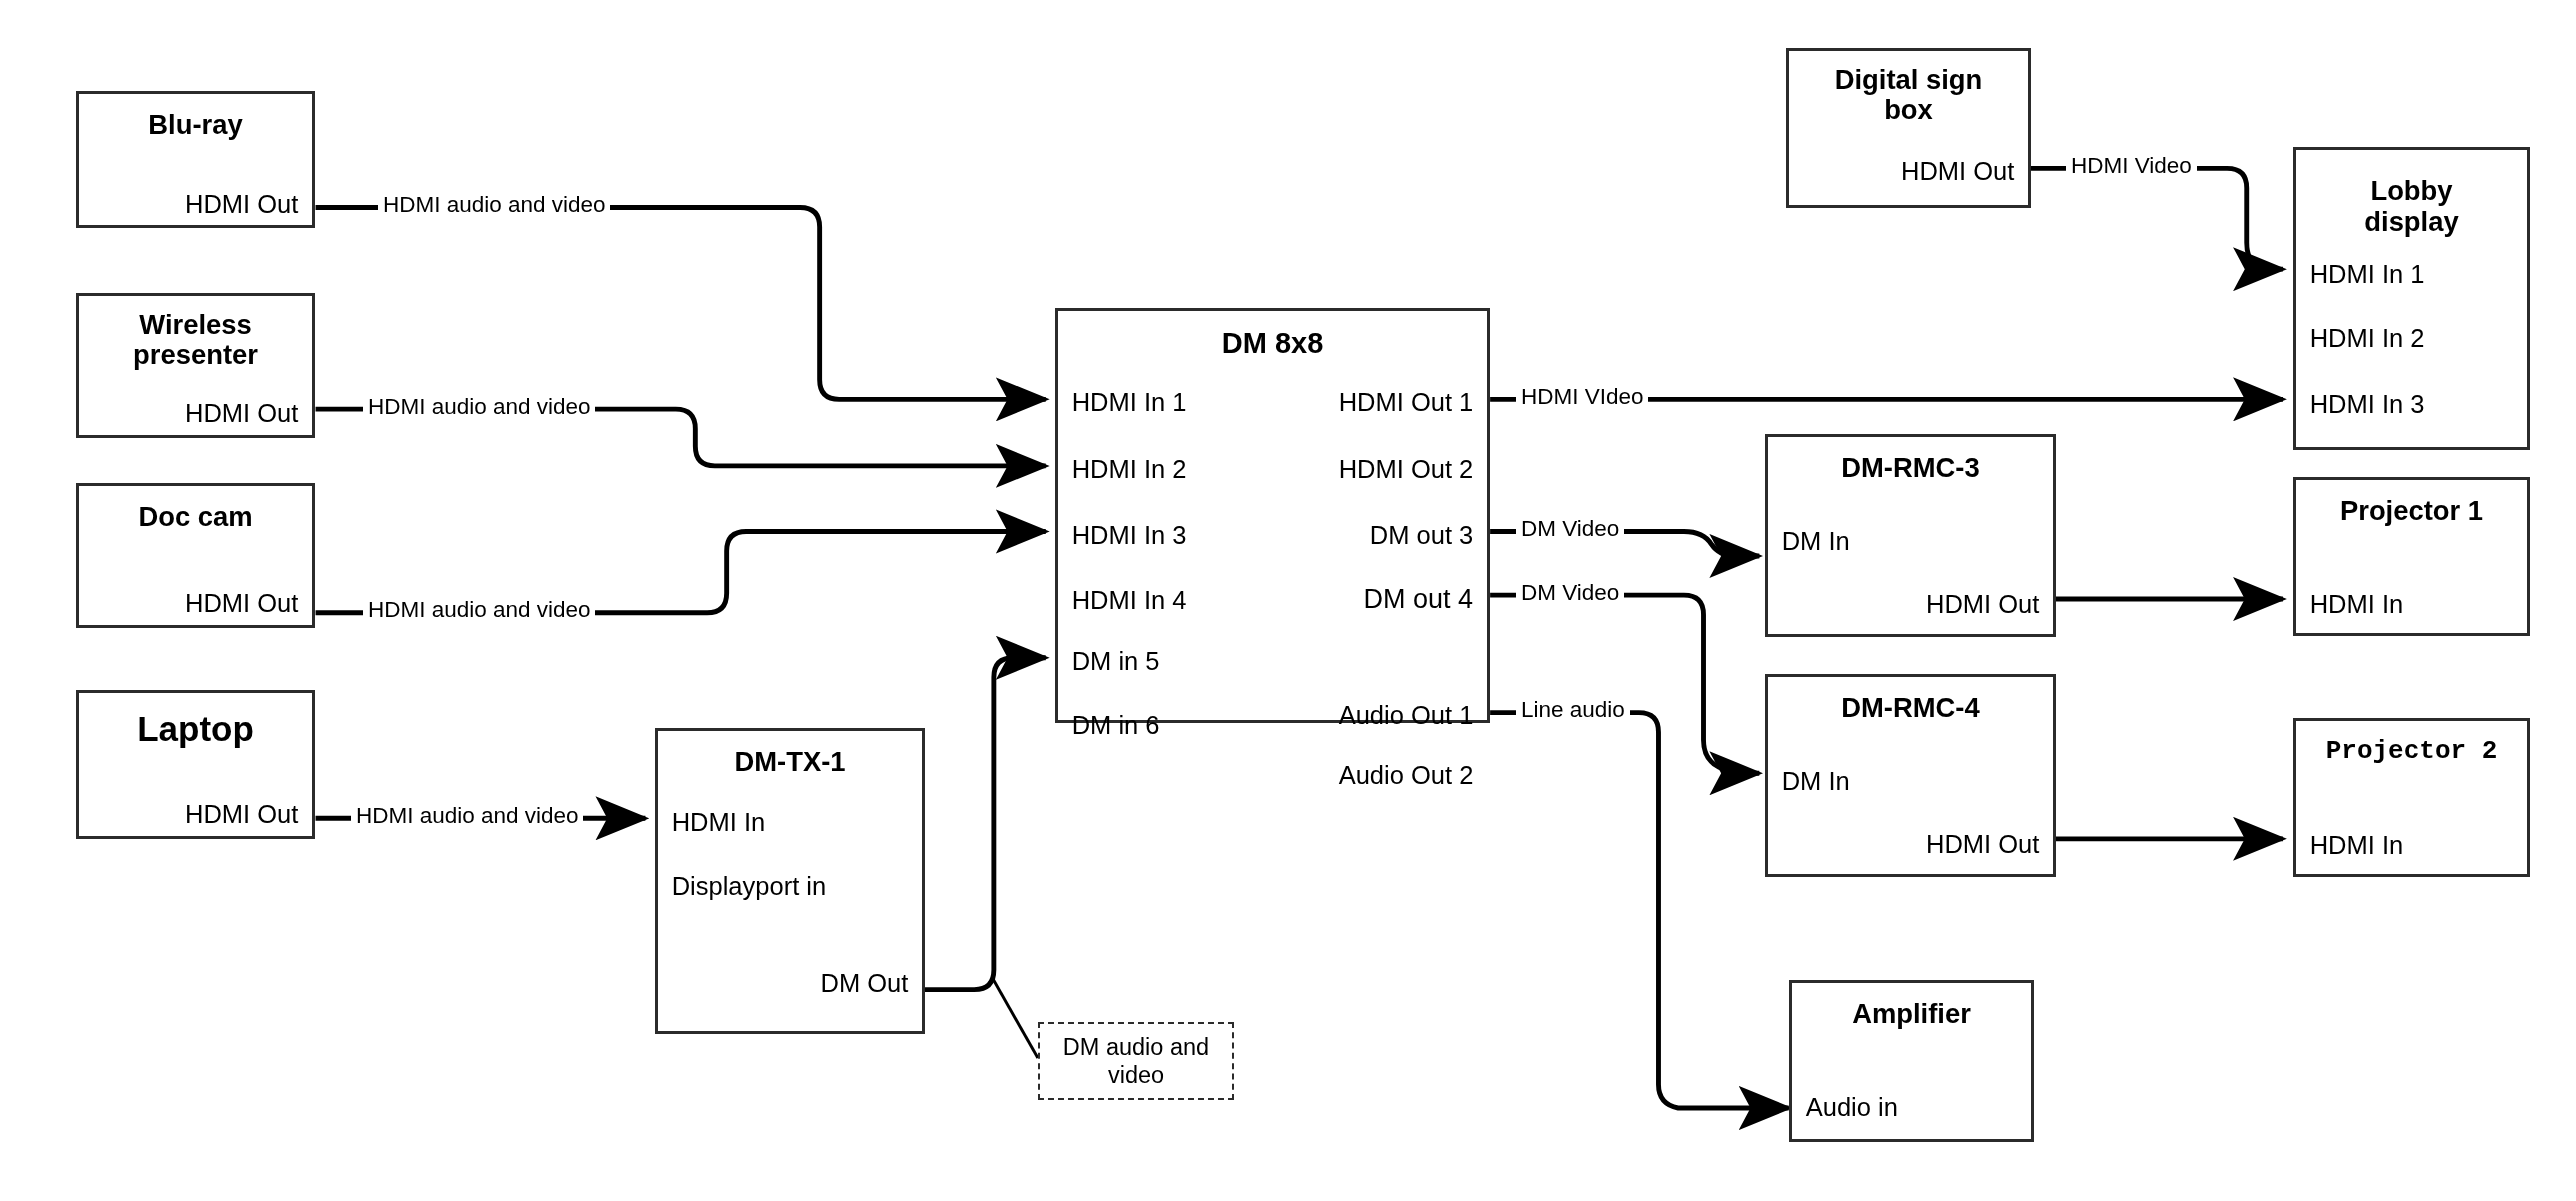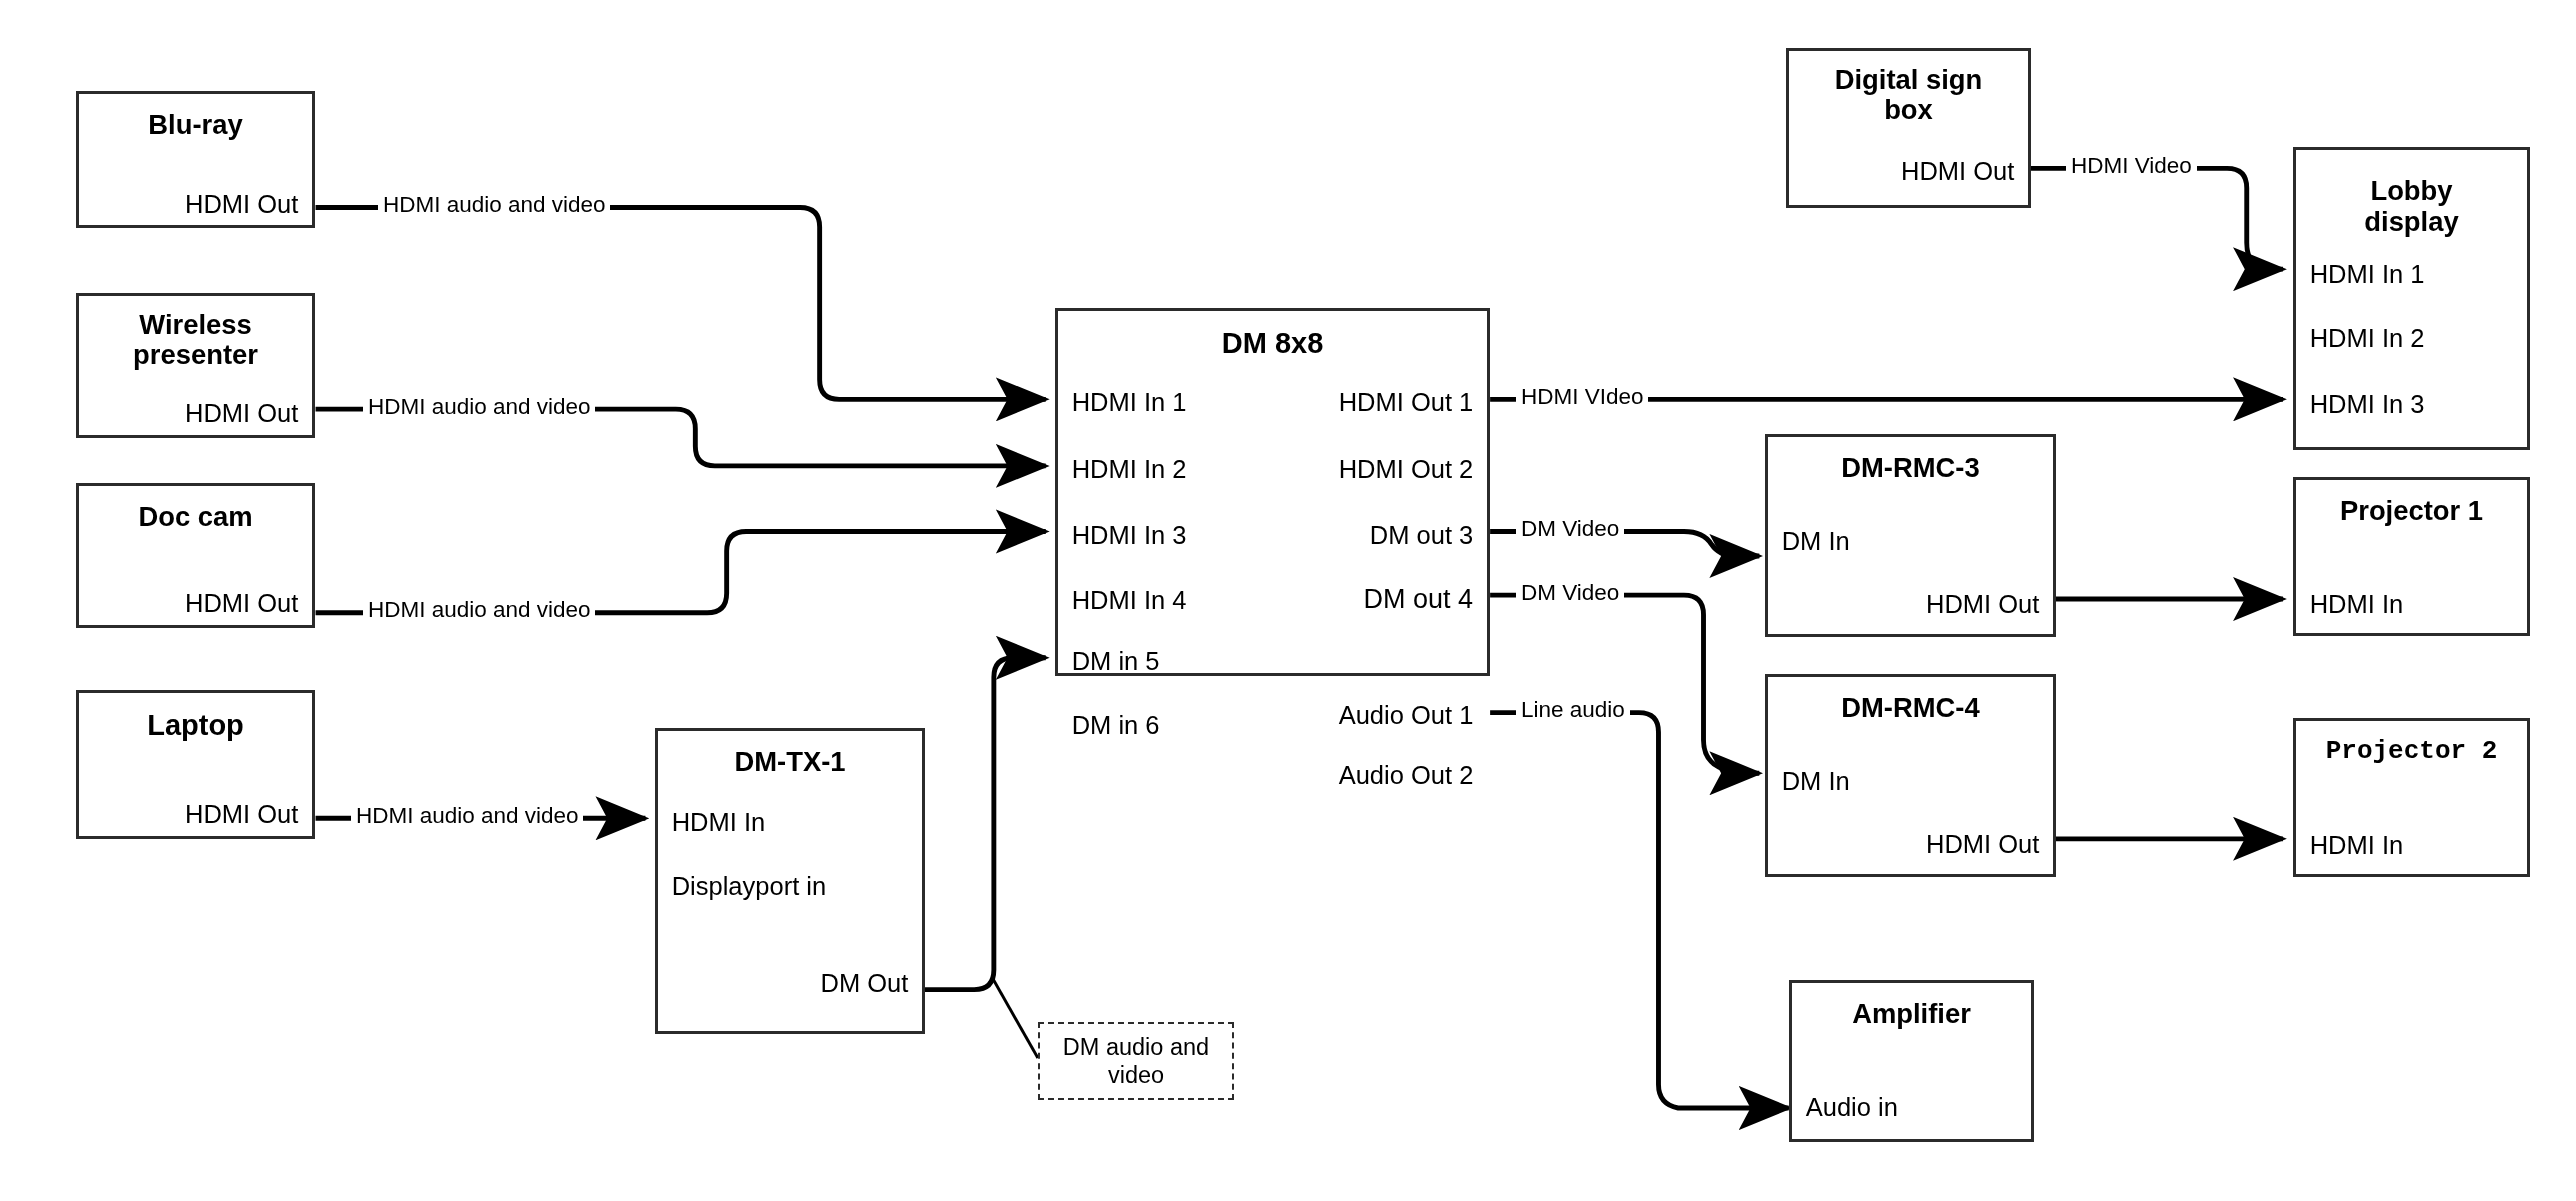--- a/index.html
+++ b/index.html
@@ -66,32 +66,32 @@
     <div class="ttl" style="font-size:27.4px;margin-top:13.7px;padding:0 25.5px;">Wireless presenter</div>
     <div class="port r" style="font-size:25.5px;position:absolute;right:13.7px;top:103px;">HDMI Out</div>
   </div>
 
   <div class="node" style="left:76px;top:483px;width:239px;height:145px;">
     <div class="ttl" style="font-size:27.4px;margin-top:15.7px;">Doc cam</div>
     <div class="port r" style="font-size:25.5px;position:absolute;right:13.7px;top:103px;">HDMI Out</div>
   </div>
 
   <div class="node" style="left:76px;top:690px;width:239px;height:149px;">
-    <div class="ttl" style="font-size:29px;margin-top:15.7px;">Laptop</div>
+    <div class="ttl" style="font-size:35px;margin-top:15.7px;">Laptop</div>
     <div class="port r" style="font-size:25.5px;position:absolute;right:13.7px;top:107px;">HDMI Out</div>
   </div>
 
   <div class="node" style="left:655px;top:728px;width:270px;height:306px;">
     <div class="ttl" style="font-size:27.4px;margin-top:15.7px;">DM-TX-1</div>
     <div class="port l" style="font-size:25.5px;position:absolute;left:13.7px;top:77px;">HDMI In</div>
     <div class="port l" style="font-size:25.5px;position:absolute;left:13.7px;top:141px;">Displayport in</div>
     <div class="port r" style="font-size:25.5px;position:absolute;right:13.7px;top:238px;">DM Out</div>
   </div>
 
-  <div class="node" style="left:1055px;top:308px;width:435px;height:368px;">
+  <div class="node" style="left:1055px;top:308px;width:435px;height:415px;">
     <div class="ttl" style="font-size:29px;margin-top:15.7px;">DM 8x8</div>
 
     <div class="port l" style="font-size:25.5px;position:absolute;left:13.7px;top:77px;">HDMI In 1</div>
     <div class="port l" style="font-size:25.5px;position:absolute;left:13.7px;top:144px;">HDMI In 2</div>
     <div class="port l" style="font-size:25.5px;position:absolute;left:13.7px;top:210px;">HDMI In 3</div>
     <div class="port l" style="font-size:25.5px;position:absolute;left:13.7px;top:275px;">HDMI In 4</div>
     <div class="port l" style="font-size:25.5px;position:absolute;left:13.7px;top:336px;">DM in 5</div>
     <div class="port l" style="font-size:25.5px;position:absolute;left:13.7px;top:400px;">DM in 6</div>
 
     <div class="port r" style="font-size:25.5px;position:absolute;right:13.7px;top:77px;">HDMI Out 1</div>

